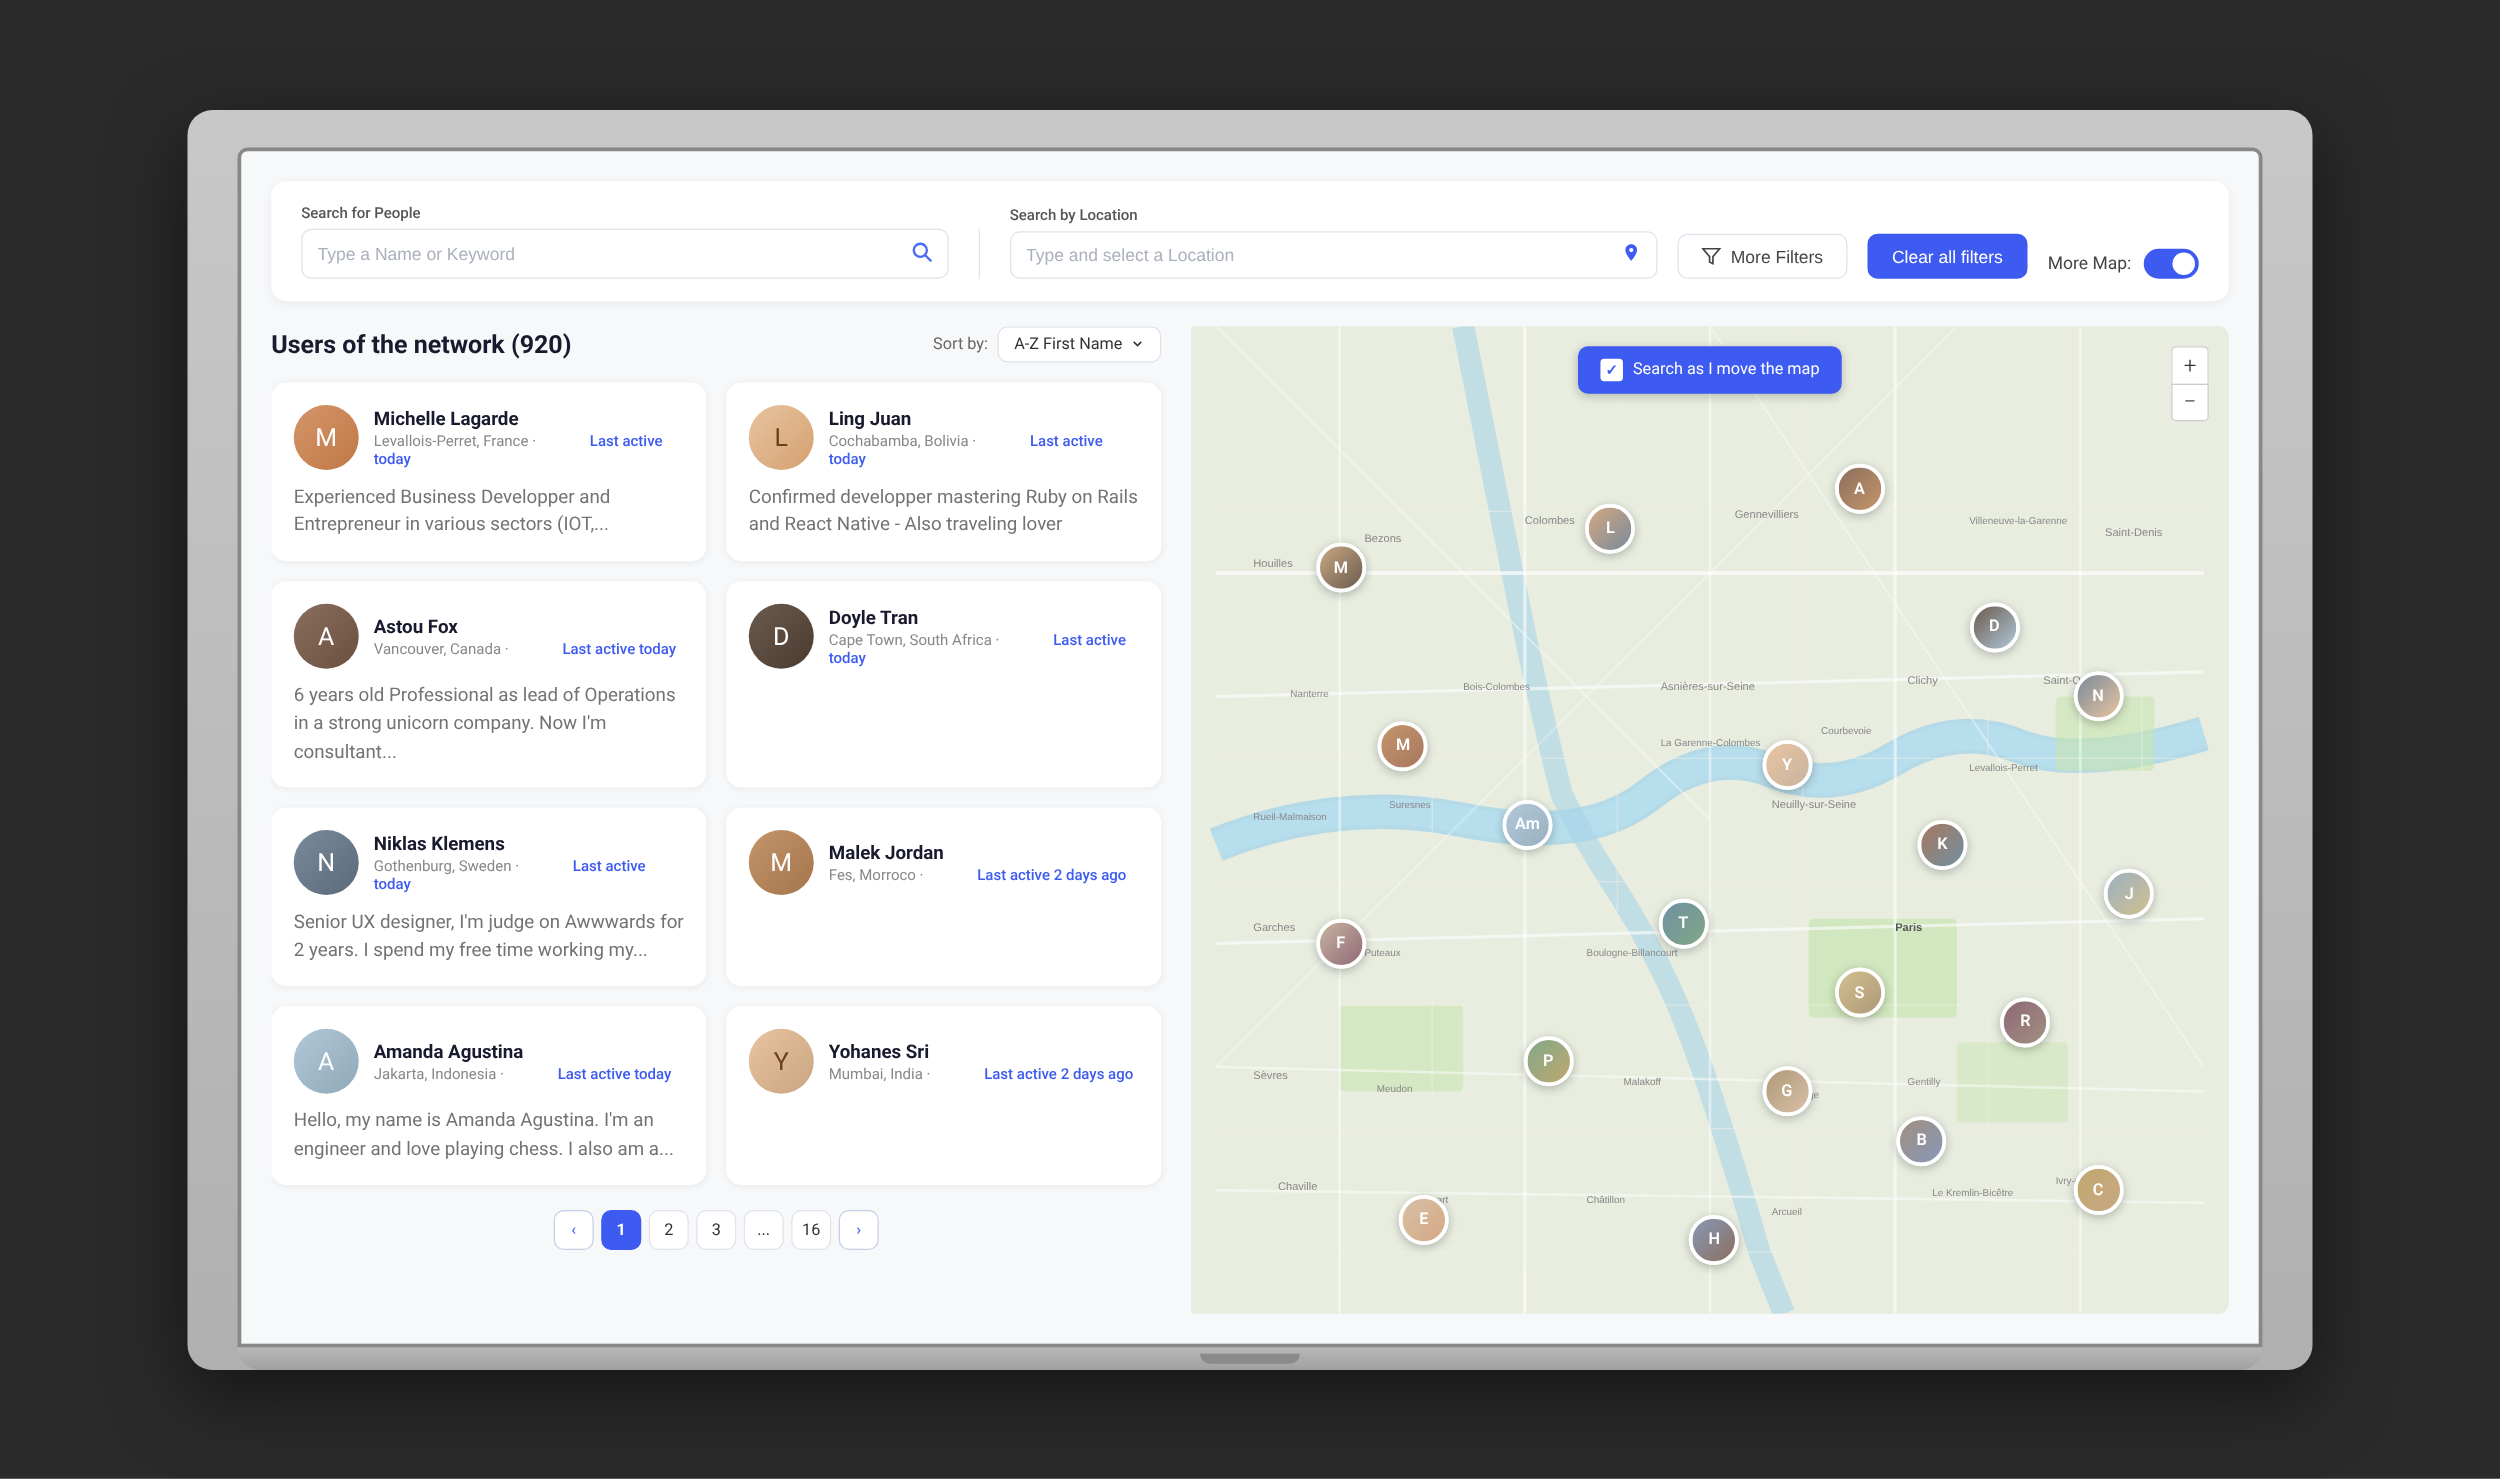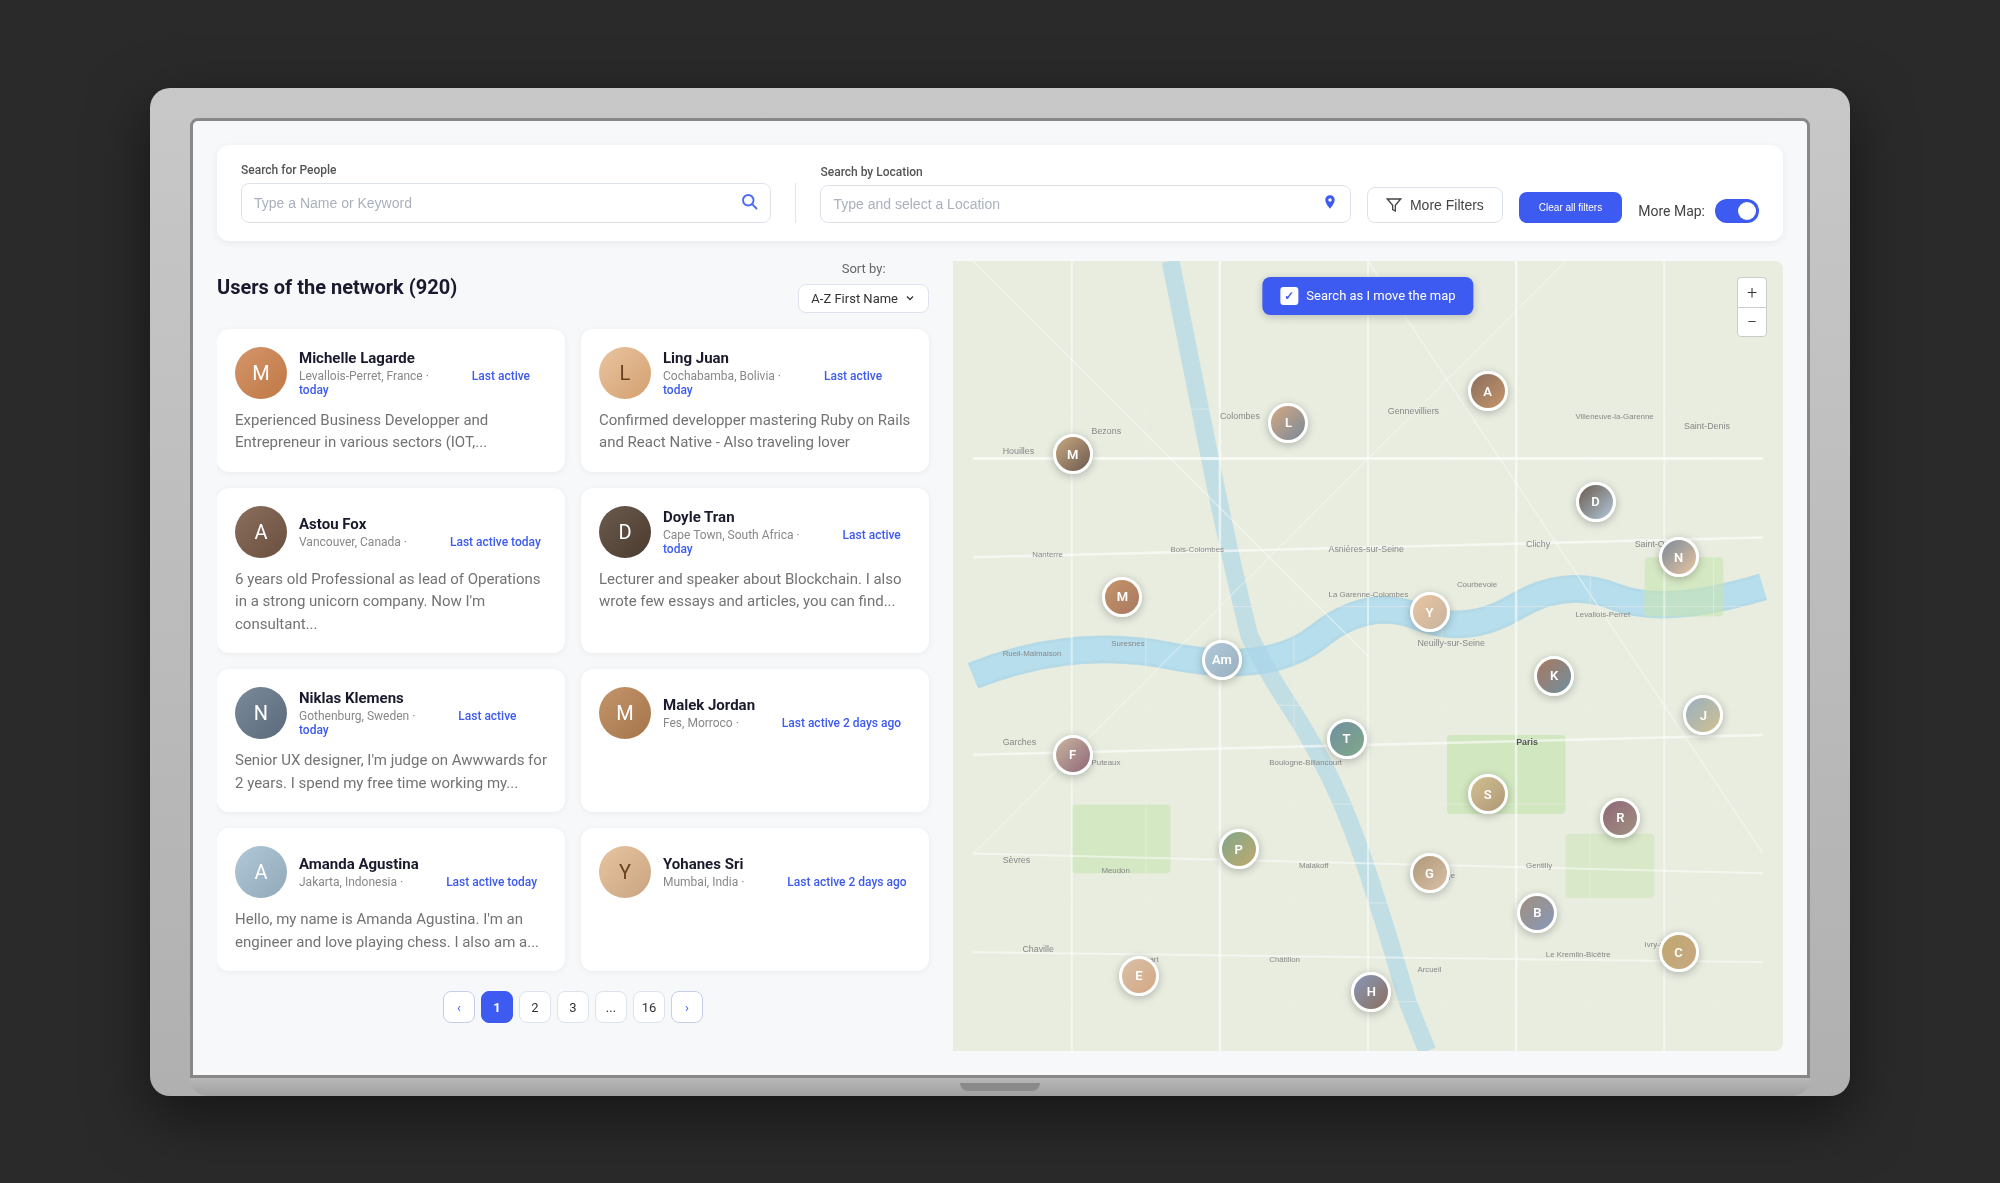--- a/index.html
+++ b/index.html
@@ -93,21 +93,21 @@
       color: #444;
       cursor: pointer;
       white-space: nowrap;
     }
     .clear-btn {
       background: #3d5af1;
       color: #fff;
       border: none;
       border-radius: 8px;
       padding: 10px 20px;
-      font-size: 10px;
+      font-size: 14px;
       cursor: pointer;
       white-space: nowrap;
     }
     .show-map-wrap {
       display: flex;
       align-items: center;
       gap: 10px;
       white-space: nowrap;
       font-size: 14px;
       color: #444;
@@ -155,21 +155,20 @@
       font-size: 20px;
       font-weight: 700;
       color: #1a1a2e;
     }
     .sort-wrap {
       display: flex;
       align-items: center;
       gap: 8px;
       font-size: 13px;
       color: #666;
-      flex-direction: column;
     }
     .sort-select {
       display: flex;
       align-items: center;
       gap: 6px;
       border: 1.5px solid #dde2ec;
       border-radius: 8px;
       background: #fff;
       padding: 6px 12px;
       font-size: 13px;
@@ -506,21 +505,20 @@
       <div class="avatar" style="background: linear-gradient(135deg, #6b5a4e, #4b3a2e); color:#fff;">
         D
       </div>
       <div class="user-info">
         <div class="name">Doyle Tran</div>
         <div class="location-line">
           Cape Town, South Africa · <span class="active">Last active today</span>
         </div>
       </div>
     </div>
-    <div class="user-bio">Lecturer and speaker about Blockchain. I also wrote few essays and articles, you can find...</div>
   </div>
               <div class="user-card">
     <div class="user-card-header">
       <div class="avatar" style="background: linear-gradient(135deg, #7a8a9a, #5a6a7a); color:#fff;">
         N
       </div>
       <div class="user-info">
         <div class="name">Niklas Klemens</div>
         <div class="location-line">
           Gothenburg, Sweden · <span class="active">Last active today</span>

